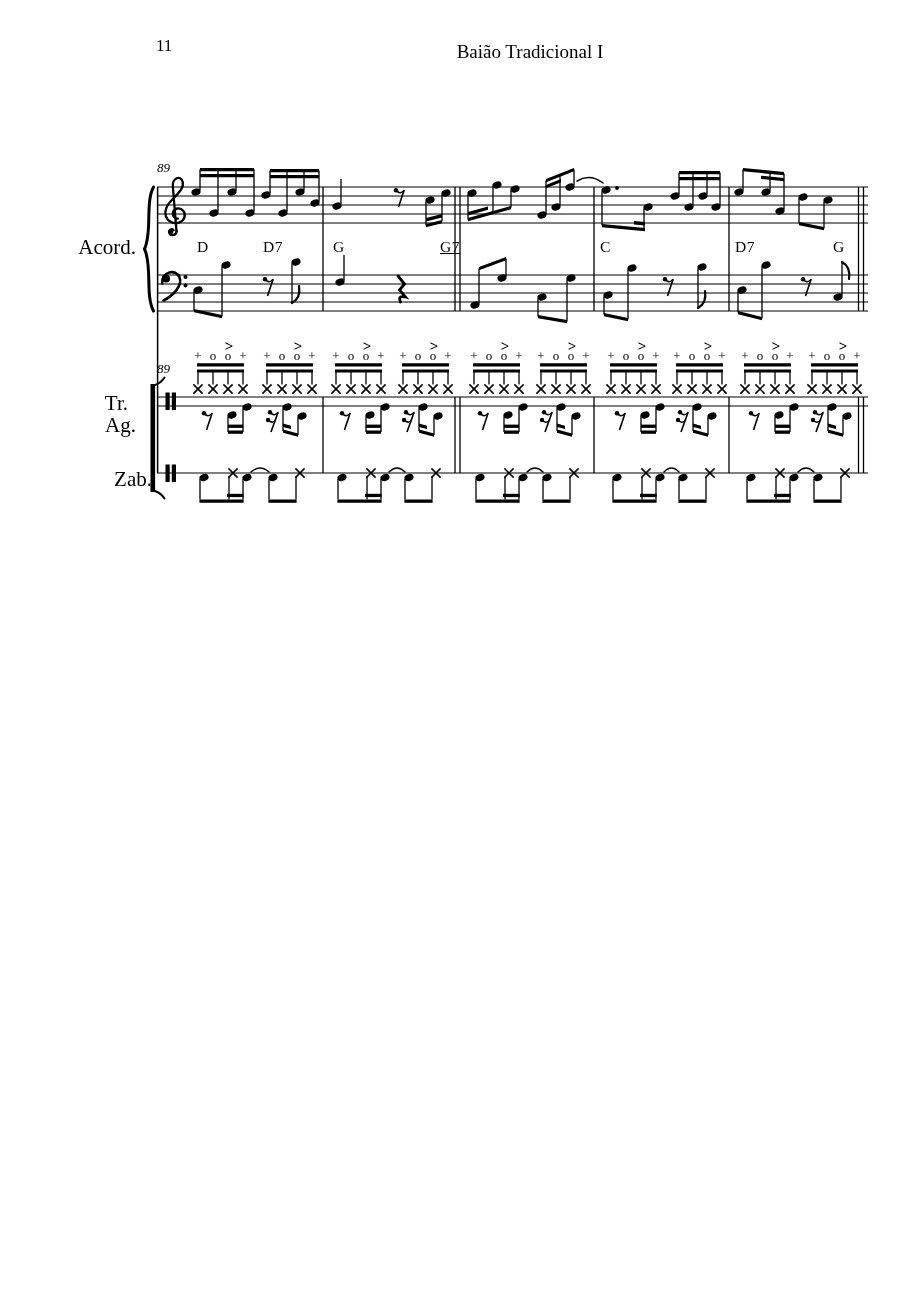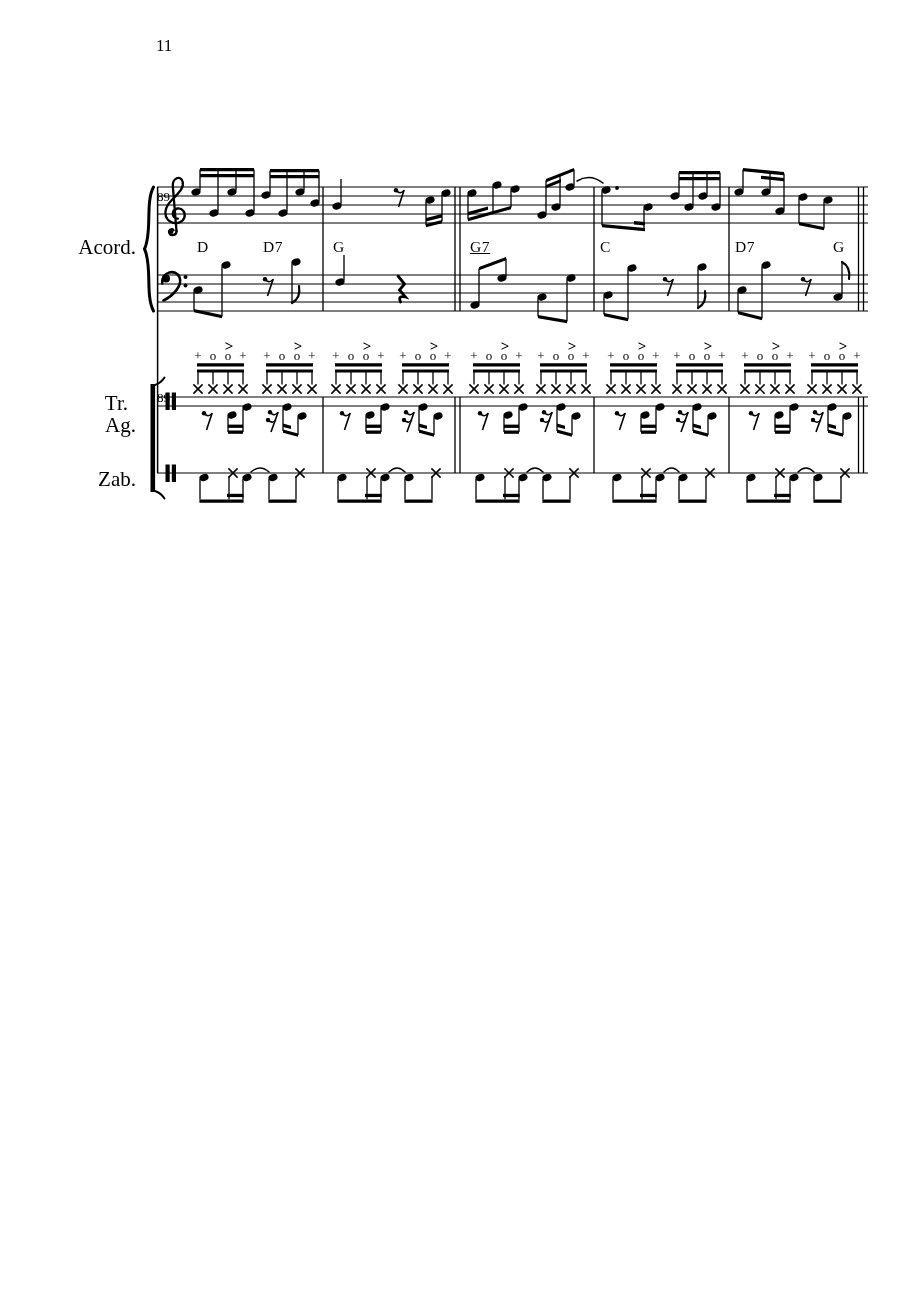--- a/index.html
+++ b/index.html
@@ -8,22 +8,22 @@
   #notation-svg{position:absolute;left:0;top:0;}
   .pagenum{position:absolute;left:156px;top:36px;font-size:17px;}
   .titleblock{position:absolute;left:140px;top:41px;width:780px;text-align:center;}
   .title{font-size:19px;}
   .subtitle{font-size:19px;margin-top:2px;}
   .subtitle em{font-style:italic;}
   .label{position:absolute;width:82px;text-align:right;font-size:21px;}
   .acord{left:54px;top:235px;}
   .tr{left:46px;top:391px;}
   .ag{left:54px;top:413px;}
-  .zab{left:54px;top:467px;}
-  .mnum{position:absolute;left:157px;font-size:13px;margin-top:29px;}
+  .zab{left:70px;top:467px;}
+  .mnum{position:absolute;left:157px;font-style:italic;font-size:13px;}
   .m1{top:160px;}
   .m2{top:361px;}
   #chords{position:absolute;left:0;top:238px;width:920px;height:22px;}
   .chord{position:absolute;top:0;font-size:15.5px;letter-spacing:0.6px;}
 </style>
 </head>
 <body>
 
 <div class="page">
   <svg id="notation-svg" width="920" height="560" viewBox="0 0 920 560">
@@ -562,32 +562,33 @@
       <line x1="840.4" y1="468.4" x2="849.6" y2="477.6" stroke="#000" stroke-width="1.5"></line>
       <line x1="840.4" y1="477.6" x2="849.6" y2="468.4" stroke="#000" stroke-width="1.5"></line>
       <line x1="814" y1="479" x2="814" y2="499.5" stroke="#000" stroke-width="1.3"></line>
       <line x1="841" y1="476.5" x2="841" y2="499.5" stroke="#000" stroke-width="1.3"></line>
       <polygon points="813.4,499.5 841.6,499.5 841.6,502.8 813.4,502.8" fill="#000"></polygon>
     </svg>
 
   <div class="pagenum">11</div>
 
   <div class="titleblock">
+    <div class="title">Baião Tradicional I</div>
   </div>
 
   <div class="label acord">Acord.</div>
   <div class="label tr">Tr.</div>
   <div class="label ag">Ag.</div>
   <div class="label zab">Zab.</div>
 
   <div class="mnum m1">89</div>
   <div class="mnum m2">89</div>
 
   <div id="chords">
       <span class="chord" style="left: 197px;">D</span>
       <span class="chord" style="left: 263px;">D7</span>
       <span class="chord" style="left: 333px;">G</span>
-      <span class="chord" style="left: 470px; text-decoration: underline;">G7</span>
+      <span class="chord" style="left: 440px; text-decoration: underline;">G7</span>
       <span class="chord" style="left: 600px;">C</span>
       <span class="chord" style="left: 735px;">D7</span>
       <span class="chord" style="left: 833px;">G</span>
     </div>
 </div>
 
 </body></html>

